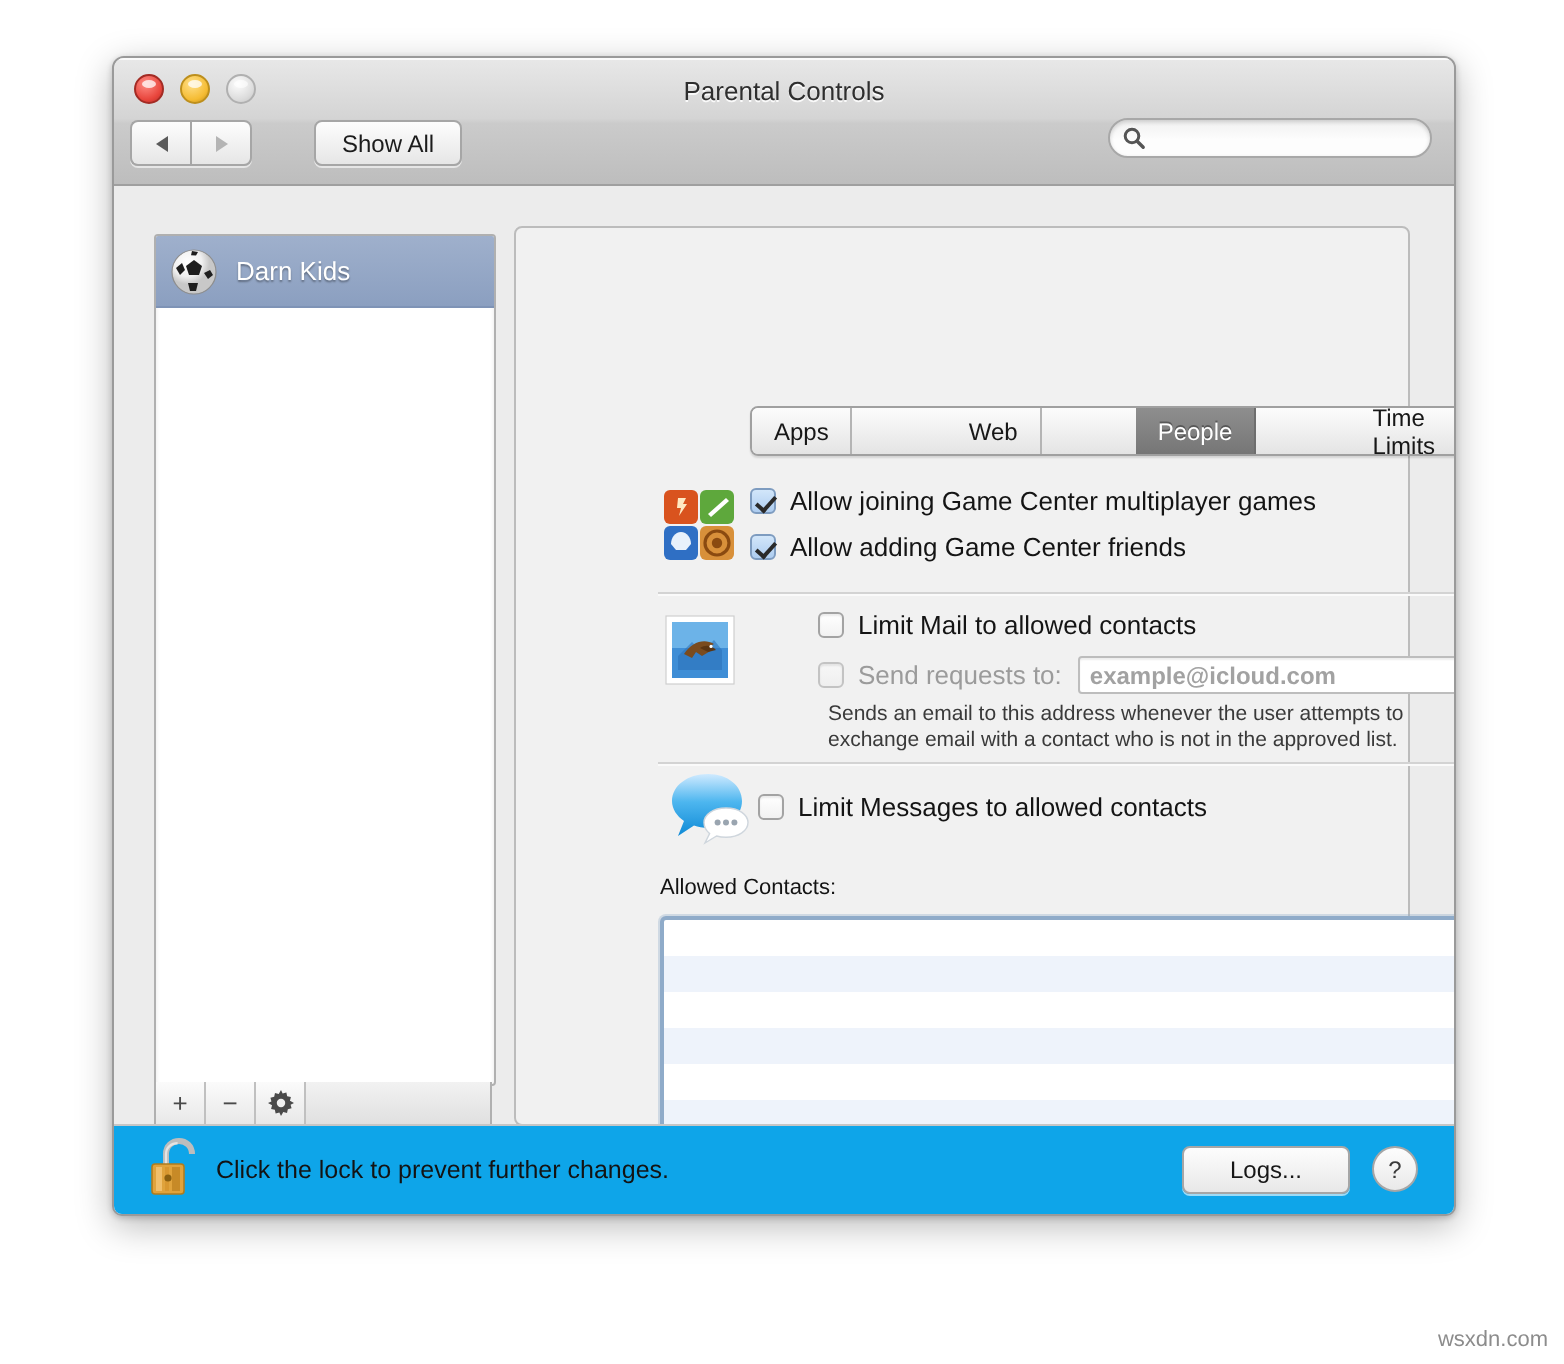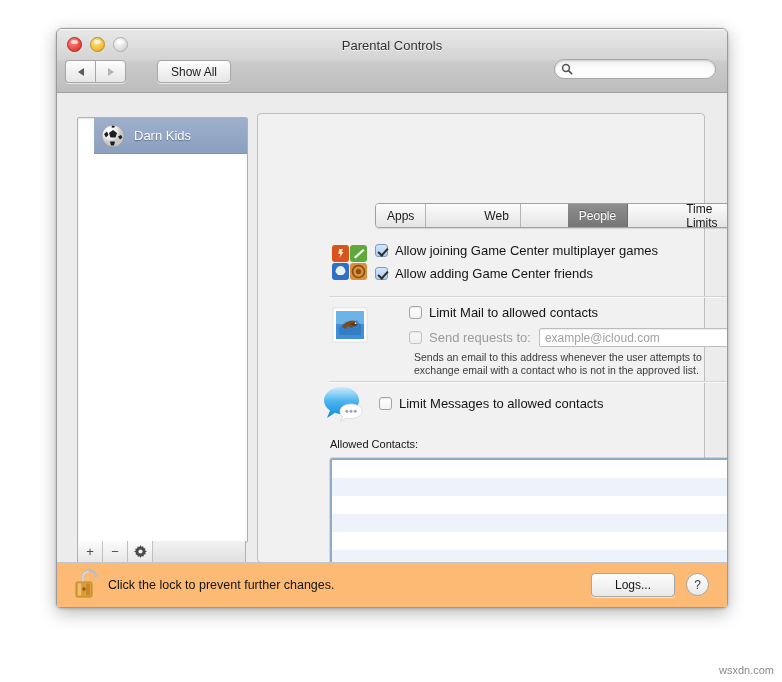--- a/index.html
+++ b/index.html
@@ -164,21 +164,20 @@
     overflow: hidden;
     box-shadow: inset 0 1px 2px rgba(0,0,0,0.1);
   }
   .user-row {
     height: 35px;
     display: flex;
     align-items: center;
     padding-left: 7px;
     background: linear-gradient(to bottom, #9fb0cc, #8b9fc0);
     border-bottom: 1px solid #7e93b6;
-    margin-left: 16px;
   }
   .avatar {
     width: 24px; height: 24px;
     flex: 0 0 auto;
     margin-right: 9px;
   }
   .user-name {
     font-size: 13px;
     color: #ffffff;
     text-shadow: 0 1px 1px rgba(0,0,0,0.35);
@@ -318,20 +317,21 @@
     margin-left: 8px;
     background: #ffffff;
     border: 1px solid #bdbdbd;
     border-radius: 2px;
     padding: 0 5px;
     font-family: "Liberation Sans", sans-serif;
     font-size: 12px;
     color: #1c1c1c;
     outline: none;
     box-shadow: inset 0 1px 1px rgba(0,0,0,0.07);
+    font-weight: bold;
   }
   .email-input::placeholder { color: #a2a2a2; }
 
   .helptext {
     position: absolute;
     left: 357px;
     width: 340px;
     font-size: 10.5px;
     line-height: 13px;
     color: #3a3a3a;
@@ -378,21 +378,21 @@
     border-right: 1px solid #b4b4b4;
   }
   .lt-btn:last-child { border-right: none; }
 
   
   .footer {
     position: absolute;
     left: 0; right: 0; bottom: 0;
     height: 44px;
     border-top: 1px solid #c6c6c6;
-    background: #fdba74;
+    background: #0ea5e9;
   }
   .lock-icon {
     position: absolute;
     left: 18px; top: 4px;
   }
   .lock-text {
     position: absolute;
     left: 51px; top: 15px;
     font-size: 12.5px;
     color: #131313;
@@ -565,21 +565,21 @@
       </div>
     </div>
 
     <div class="helptext" style="top:258px;">
       <div>Sends an email to this address whenever the user attempts to</div>
       <div>exchange email with a contact who is not in the approved list.</div>
     </div>
 
     <div class="divider" style="top:288px;"></div>
 
-    <div class="section" style="left:264px; top:292px;gap:12px;">
+    <div class="section" style="left:276px; top:292px;">
       <span class="app-icon">
         <svg width="44" height="42" viewBox="0 0 44 42">
           <defs>
             <linearGradient id="msgg" x1="0" y1="0" x2="0" y2="1">
               <stop offset="0%" stop-color="#cfeaff"></stop>
               <stop offset="45%" stop-color="#4db6ef"></stop>
               <stop offset="100%" stop-color="#0f8ad6"></stop>
             </linearGradient>
           </defs>
           <g transform="translate(3,2)">

